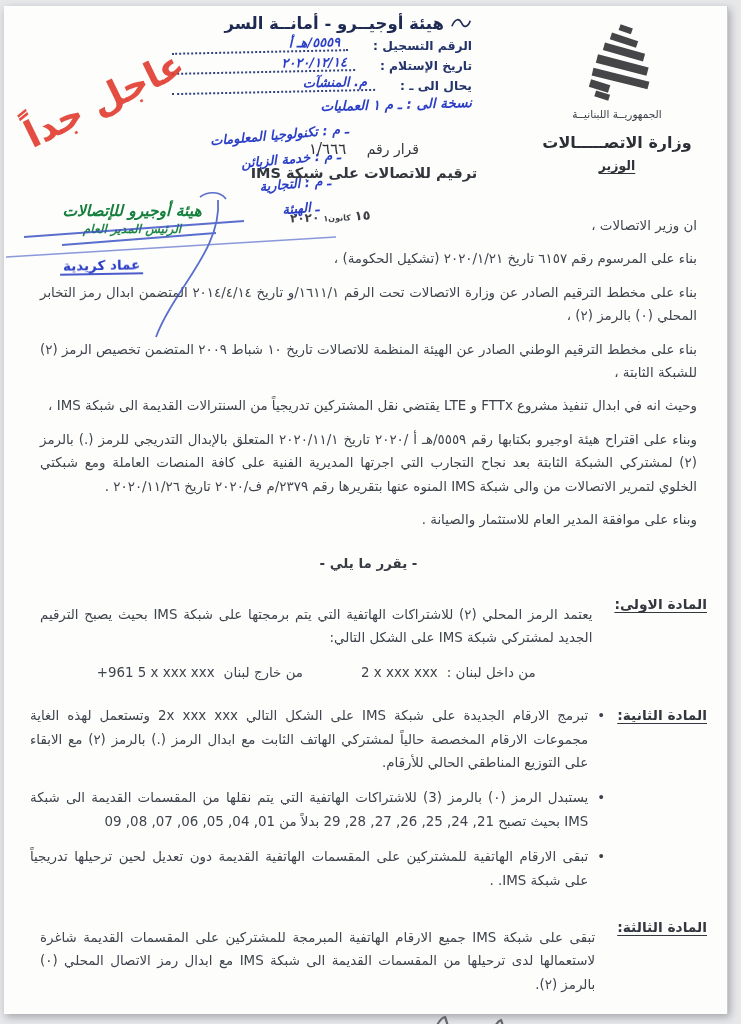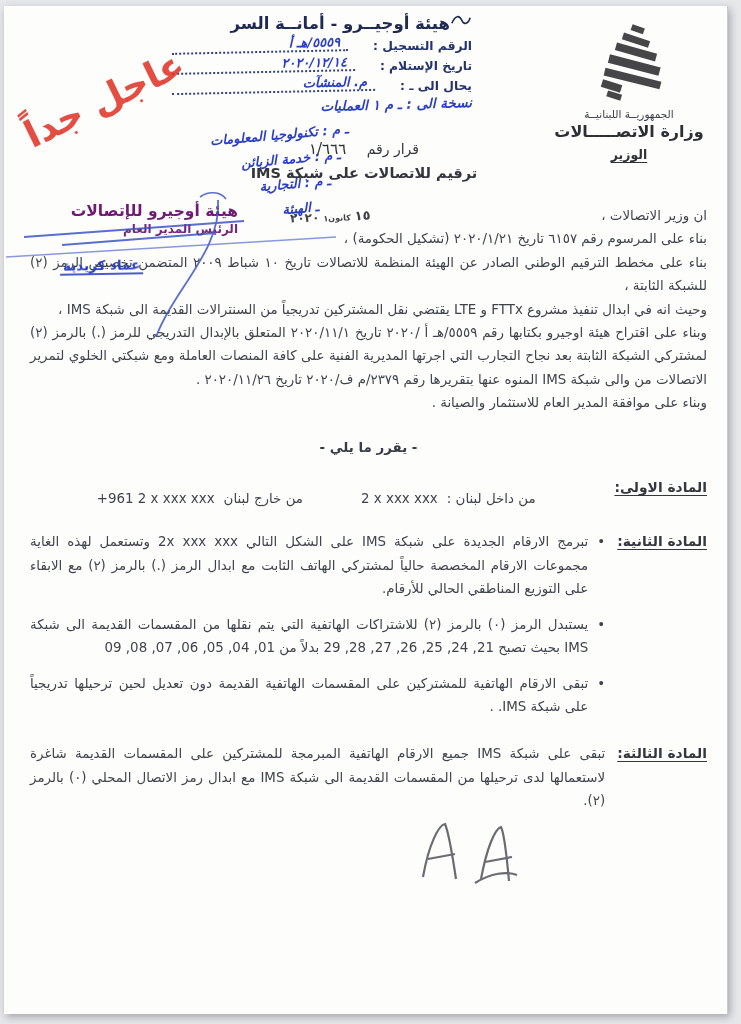--- a/index.html
+++ b/index.html
@@ -1,71 +1,71 @@
 <!DOCTYPE html>
 <html lang="ar"><head>
 <meta charset="utf-8">
 <style>
   html,body{margin:0;padding:0;width:741px;height:1024px;overflow:hidden;
     background:#e7e8ea;font-family:"DejaVu Sans","Liberation Sans",sans-serif;}
   .page{position:absolute;left:4px;top:6px;width:723px;height:1008px;
     background:#fdfdfc;box-shadow:2px 3px 8px rgba(55,55,65,.38);
     border-right:1px solid #c9cace;}
   
-  .ministry{position:absolute;right:12px;top:12px;width:172px;text-align:center;
+  .ministry{position:absolute;right:24px;top:12px;width:172px;text-align:center;
     direction:rtl;color:#2e3238;}
   .cedar{display:block;margin:0 auto;}
   .rep{font-size:10.5px;letter-spacing:.4px;color:#3a3f46;margin-top:2px;}
-  .minname{font-size:16px;font-weight:700;margin-top:2px;letter-spacing:.3px;color:#2c3036;}
+  .minname{font-size:16px;font-weight:700;margin-top:13px;letter-spacing:.3px;color:#2c3036;}
   .minister{font-size:12.5px;font-weight:700;margin-top:6px;text-decoration:underline;
     text-underline-offset:3px;}
   
   .sec{position:absolute;left:168px;top:8px;width:300px;direction:rtl;color:#233264;}
-  .sec-title{display:flex;font-size:16.5px;font-weight:800;
+  .sec-title{display:flex;align-items:center;gap:6px;font-size:16.5px;font-weight:800;
     letter-spacing:.2px;color:#1e2a52;}
   .field{display:flex;direction:rtl;align-items:flex-end;margin-top:3px;
     font-size:12.3px;font-weight:700;}
   .field .lbl{color:#24346b;white-space:nowrap;margin-left:20px;}
   .field .val{flex:1;color:#2b3ec6;font-weight:600;font-size:13px;font-style:italic;
     border-bottom:2px dotted #31427f;margin-right:5px;padding:0 8px 0 2px;
     transform:rotate(-1.2deg);white-space:nowrap;}
   .copyline{margin-top:5px;color:#2b3ec6;font-size:13.5px;font-weight:600;font-style:italic;
     transform:rotate(-1.5deg);}
   
   .cc{position:absolute;left:118px;top:120px;width:232px;direction:rtl;color:#2b3ec6;
     font-size:13px;font-weight:600;font-style:italic;transform:rotate(-5deg);line-height:25px;}
   .cc div:nth-child(1){margin-right:2px;}
   .cc div:nth-child(2){margin-right:12px;}
   .cc div:nth-child(3){margin-right:24px;}
   .cc div:nth-child(4){margin-right:38px;}
   
   .urgent{position:absolute;left:14px;top:72px;font-size:37px;font-weight:800;
     color:rgba(224,53,40,.88);transform:rotate(-26deg);letter-spacing:1px;direction:rtl;
     white-space:nowrap;}
-  .ogero-stamp{position:absolute;left:22px;top:196px;width:212px;text-align:right;
-    direction:rtl;color:#701a75;z-index:3;}
+  .ogero-stamp{position:absolute;left:22px;top:196px;width:212px;text-align:center;
+    direction:rtl;color:#15803d;z-index:3;font-style:italic;}
   .og1{font-size:15.5px;font-weight:800;letter-spacing:.2px;}
   .og2{font-size:12px;font-weight:700;margin-top:2px;opacity:.95;}
   .strokes{position:absolute;left:0;top:183px;width:340px;height:170px;z-index:4;}
   .rcv{position:absolute;left:286px;top:203px;direction:rtl;color:#2a2d33;opacity:.9;
     transform:rotate(-2deg);display:flex;align-items:baseline;gap:4px;z-index:2;}
   .rcv .d{font-size:13px;font-weight:700;letter-spacing:3px;}
   .rcv .m{font-size:8px;font-weight:600;}
   .rcv .y{font-size:12px;font-weight:800;}
   .signer{position:absolute;left:56px;top:251px;color:#2b3ec6;font-size:13.5px;font-weight:800;
     border-bottom:2px solid rgba(43,62,198,.85);transform:rotate(-1deg);z-index:5;padding:0 3px;}
   
   .decision{position:absolute;left:160px;top:134px;width:400px;text-align:center;direction:rtl;
     color:#33373d;font-size:14px;z-index:1;}
   .dec-num{font-size:15px;color:#2e3136;margin-right:16px;letter-spacing:1px;}
   .subject{margin-top:7px;font-weight:700;font-size:14.5px;}
   
   .docbody{position:absolute;left:26px;top:198px;width:677px;direction:rtl;color:#3f444c;
     font-size:13.4px;line-height:23.4px;}
-  .p{margin:0;text-align:justify;text-align-last:right;}
+  .p{margin:10px;text-align:justify;text-align-last:right;}
   .operative{text-align:center;font-weight:700;margin:21px 0 17px;color:#383c43;}
   .article{display:flex;gap:12px;margin-top:6px;}
   .ahead{flex:0 0 88px;font-weight:800;font-size:13.8px;color:#33373e;white-space:nowrap;
     text-decoration:underline;text-underline-offset:3px;}
   .acontent{flex:1;}
   .numline{display:flex;justify-content:center;gap:58px;margin-top:11px;}
   .numgrp{display:flex;gap:9px;align-items:baseline;}
   .ltr{direction:ltr;unicode-bidi:isolate;}
   .bullets{display:flex;flex-direction:column;gap:12px;}
   .bullet{display:flex;gap:9px;}
@@ -154,53 +154,55 @@
     <span class="d">١٥</span>
     <span class="m">كانون١</span>
     <span class="y">٢٠٢٠</span>
   </div>
 
   <div class="signer">عماد كريدية</div>
 
   <div class="docbody">
     <p class="p">ان وزير الاتصالات ،</p>
     <p class="p">بناء على المرسوم رقم ٦١٥٧ تاريخ ٢٠٢٠/١/٢١ (تشكيل الحكومة) ،</p>
+    <p class="p">بناء على مخطط الترقيم الصادر عن وزارة الاتصالات تحت الرقم ١٦١١/١/و تاريخ ٢٠١٤/٤/١٤ المتضمن ابدال رمز التخابر المحلي (٠) بالرمز (٢) ،</p>
     <p class="p">بناء على مخطط الترقيم الوطني الصادر عن الهيئة المنظمة للاتصالات تاريخ ١٠ شباط ٢٠٠٩ المتضمن تخصيص الرمز (٢) للشبكة الثابتة ،</p>
     <p class="p">وحيث انه في ابدال تنفيذ مشروع FTTx و LTE يقتضي نقل المشتركين تدريجياً من السنترالات القديمة الى شبكة IMS ،</p>
     <p class="p">وبناء على اقتراح هيئة اوجيرو بكتابها رقم ٥٥٥٩/هـ أ /٢٠٢٠ تاريخ ٢٠٢٠/١١/١ المتعلق بالإبدال التدريجي للرمز (.) بالرمز (٢) لمشتركي الشبكة الثابتة بعد نجاح التجارب التي اجرتها المديرية الفنية على كافة المنصات العاملة ومع شبكتي الخلوي لتمرير الاتصالات من والى شبكة IMS المنوه عنها بتقريرها رقم ٢٣٧٩/م ف/٢٠٢٠ تاريخ ٢٠٢٠/١١/٢٦ .</p>
     <p class="p">وبناء على موافقة المدير العام للاستثمار والصيانة .</p>
 
     <div class="operative">- يقرر ما يلي -</div>
 
     <div class="article">
       <div class="ahead">المادة الاولى:</div>
       <div class="acontent">
+        <p class="p">يعتمد الرمز المحلي (٢) للاشتراكات الهاتفية التي يتم برمجتها على شبكة IMS بحيث يصبح الترقيم الجديد لمشتركي شبكة IMS على الشكل التالي:</p>
         <div class="numline">
           <span class="numgrp">
             <span>من داخل لبنان :</span>
             <span class="ltr">2 x xxx xxx</span>
           </span>
           <span class="numgrp">
             <span>من خارج لبنان</span>
-            <span class="ltr">+961 2 x xxx xxx</span>
+            <span class="ltr">+961 5 x xxx xxx</span>
           </span>
         </div>
       </div>
     </div>
 
     <div class="article mt20">
       <div class="ahead">المادة الثانية:</div>
       <div class="acontent bullets">
         <div class="bullet">
           <span class="bmark">•</span>
           <p class="btext">تبرمج الارقام الجديدة على شبكة IMS على الشكل التالي 2x xxx xxx وتستعمل لهذه الغاية مجموعات الارقام المخصصة حالياً لمشتركي الهاتف الثابت مع ابدال الرمز (.) بالرمز (٢) مع الابقاء على التوزيع المناطقي الحالي للأرقام.</p>
         </div>
         <div class="bullet">
           <span class="bmark">•</span>
-          <p class="btext">يستبدل الرمز (٠) بالرمز (٢) للاشتراكات الهاتفية التي يتم نقلها من المقسمات القديمة الى شبكة IMS بحيث تصبح 21, 24, 25, 26, 27, 28, 29 بدلاً من 01, 04, 05, 06, 07, 08, 09</p>
+          <p class="btext">يستبدل الرمز (٠) بالرمز (3) للاشتراكات الهاتفية التي يتم نقلها من المقسمات القديمة الى شبكة IMS بحيث تصبح 21, 24, 25, 26, 27, 28, 29 بدلاً من 01, 04, 05, 06, 07, 08, 09</p>
         </div>
         <div class="bullet">
           <span class="bmark">•</span>
           <p class="btext">تبقى الارقام الهاتفية للمشتركين على المقسمات الهاتفية القديمة دون تعديل لحين ترحيلها تدريجياً على شبكة IMS. .</p>
         </div>
       </div>
     </div>
 
     <div class="article mt24">
       <div class="ahead">المادة الثالثة:</div>

